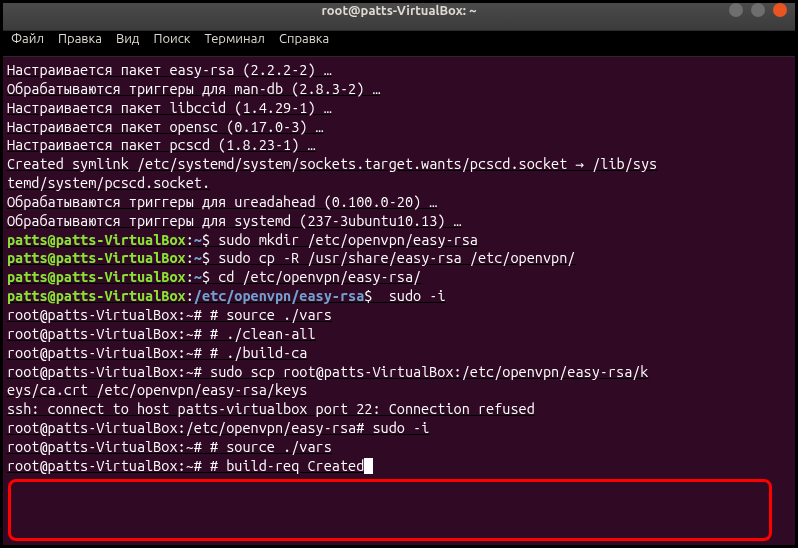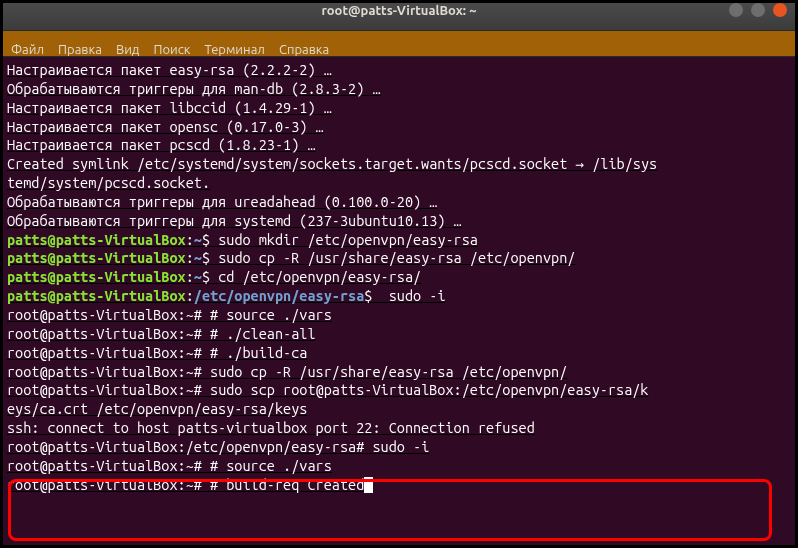--- a/index.html
+++ b/index.html
@@ -49,24 +49,24 @@
       border-radius: 50%;
       display: flex;
       align-items: center;
       justify-content: center;
       font-size: 9px;
     }
     .wc-min { background: #6e6e6e; }
     .wc-max { background: #6e6e6e; }
     .wc-close { background: #e95420; }
     .menubar {
-      background: #a16207;
+      background: #000000;
       height: 26px;
       display: flex;
-      align-items: flex-end;
+      align-items: flex-start;
       padding: 0 8px;
       gap: 14px;
       border-bottom: 1px solid #2a2a2a;
     }
     .menu-item {
       color: #dfdbd2;
       font-size: 13px;
       font-family: 'Ubuntu', sans-serif;
       cursor: pointer;
     }
@@ -131,21 +131,20 @@
       <div class="line">temd/system/pcscd.socket.</div>
       <div class="line">Обрабатываются триггеры для ureadahead (0.100.0-20) …</div>
       <div class="line">Обрабатываются триггеры для systemd (237-3ubuntu10.13) …</div>
       <div class="line"><span class="prompt-user">patts@patts-VirtualBox</span><span class="prompt-colon">:</span><span class="prompt-path">~</span><span class="prompt-dollar">$ </span><span class="cmd">sudo mkdir /etc/openvpn/easy-rsa</span></div>
       <div class="line"><span class="prompt-user">patts@patts-VirtualBox</span><span class="prompt-colon">:</span><span class="prompt-path">~</span><span class="prompt-dollar">$ </span><span class="cmd">sudo cp -R /usr/share/easy-rsa /etc/openvpn/</span></div>
       <div class="line"><span class="prompt-user">patts@patts-VirtualBox</span><span class="prompt-colon">:</span><span class="prompt-path">~</span><span class="prompt-dollar">$ </span><span class="cmd">cd /etc/openvpn/easy-rsa/</span></div>
       <div class="line"><span class="prompt-user">patts@patts-VirtualBox</span><span class="prompt-colon">:</span><span class="prompt-path">/etc/openvpn/easy-rsa</span><span class="prompt-dollar">$ </span><span class="cmd"> sudo -i</span></div>
       <div class="line"><span class="cmd">root@patts-VirtualBox:~#</span><span class="cmd"> # source ./vars</span></div>
       <div class="line"><span class="cmd">root@patts-VirtualBox:~#</span><span class="cmd"> # ./clean-all</span></div>
       <div class="line"><span class="cmd">root@patts-VirtualBox:~#</span><span class="cmd"> # ./build-ca</span></div>
-      <div class="line"><span class="cmd">root@patts-VirtualBox:~#</span><span class="cmd"> sudo cp -R /usr/share/easy-rsa /etc/openvpn/</span></div>
       <div class="line"><span class="cmd">root@patts-VirtualBox:~#</span><span class="cmd"> sudo scp root@patts-VirtualBox:/etc/openvpn/easy-rsa/k</span></div>
       <div class="line">eys/ca.crt /etc/openvpn/easy-rsa/keys</div>
       <div class="line">ssh: connect to host patts-virtualbox port 22: Connection refused</div>
       <div class="line"><span class="cmd">root@patts-VirtualBox:</span><span class="cmd">/etc/openvpn/easy-rsa</span><span class="cmd"># sudo -i</span></div>
       <div class="line"><span class="cmd">root@patts-VirtualBox:~#</span><span class="cmd"> # source ./vars</span></div>
       <div class="line"><span class="cmd">root@patts-VirtualBox:~#</span><span class="cmd"> # build-req Created</span><span class="cursor"></span></div>
     </div>
 </div>
 
 <div class="highlight-box" id="highlight" style="top: 476px; left: 5px; width: 764px; height: 62px;"></div>

